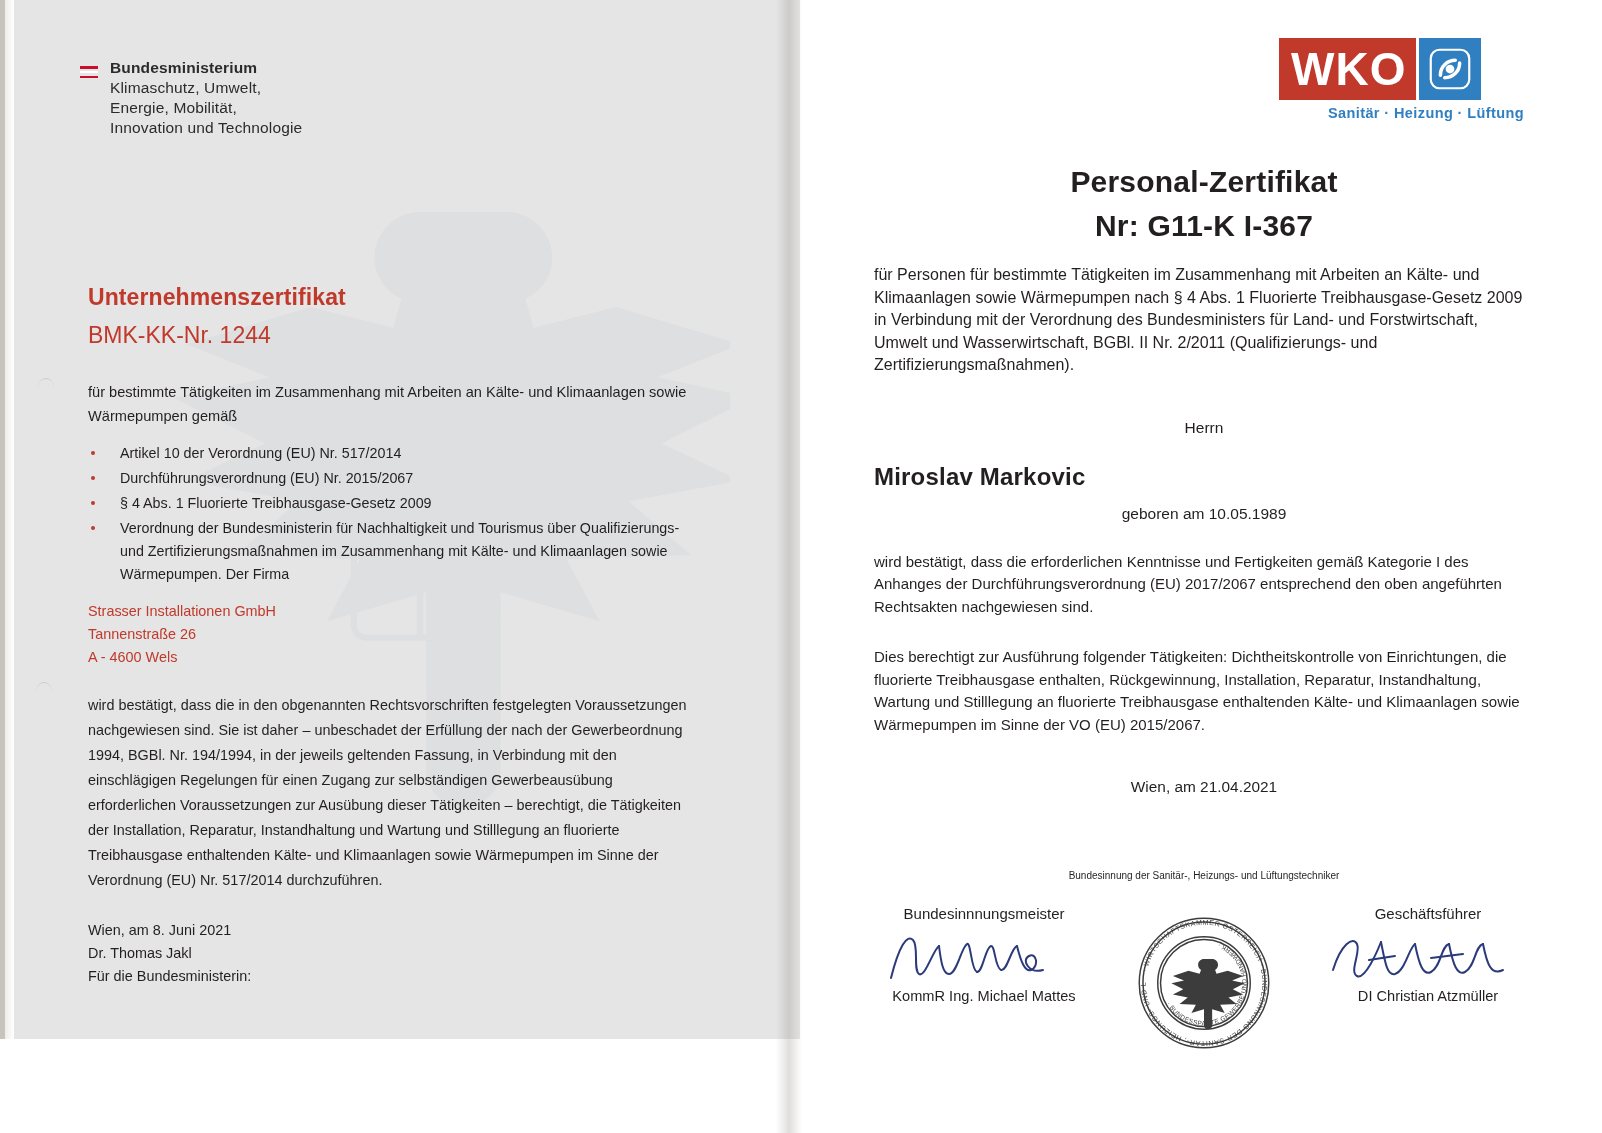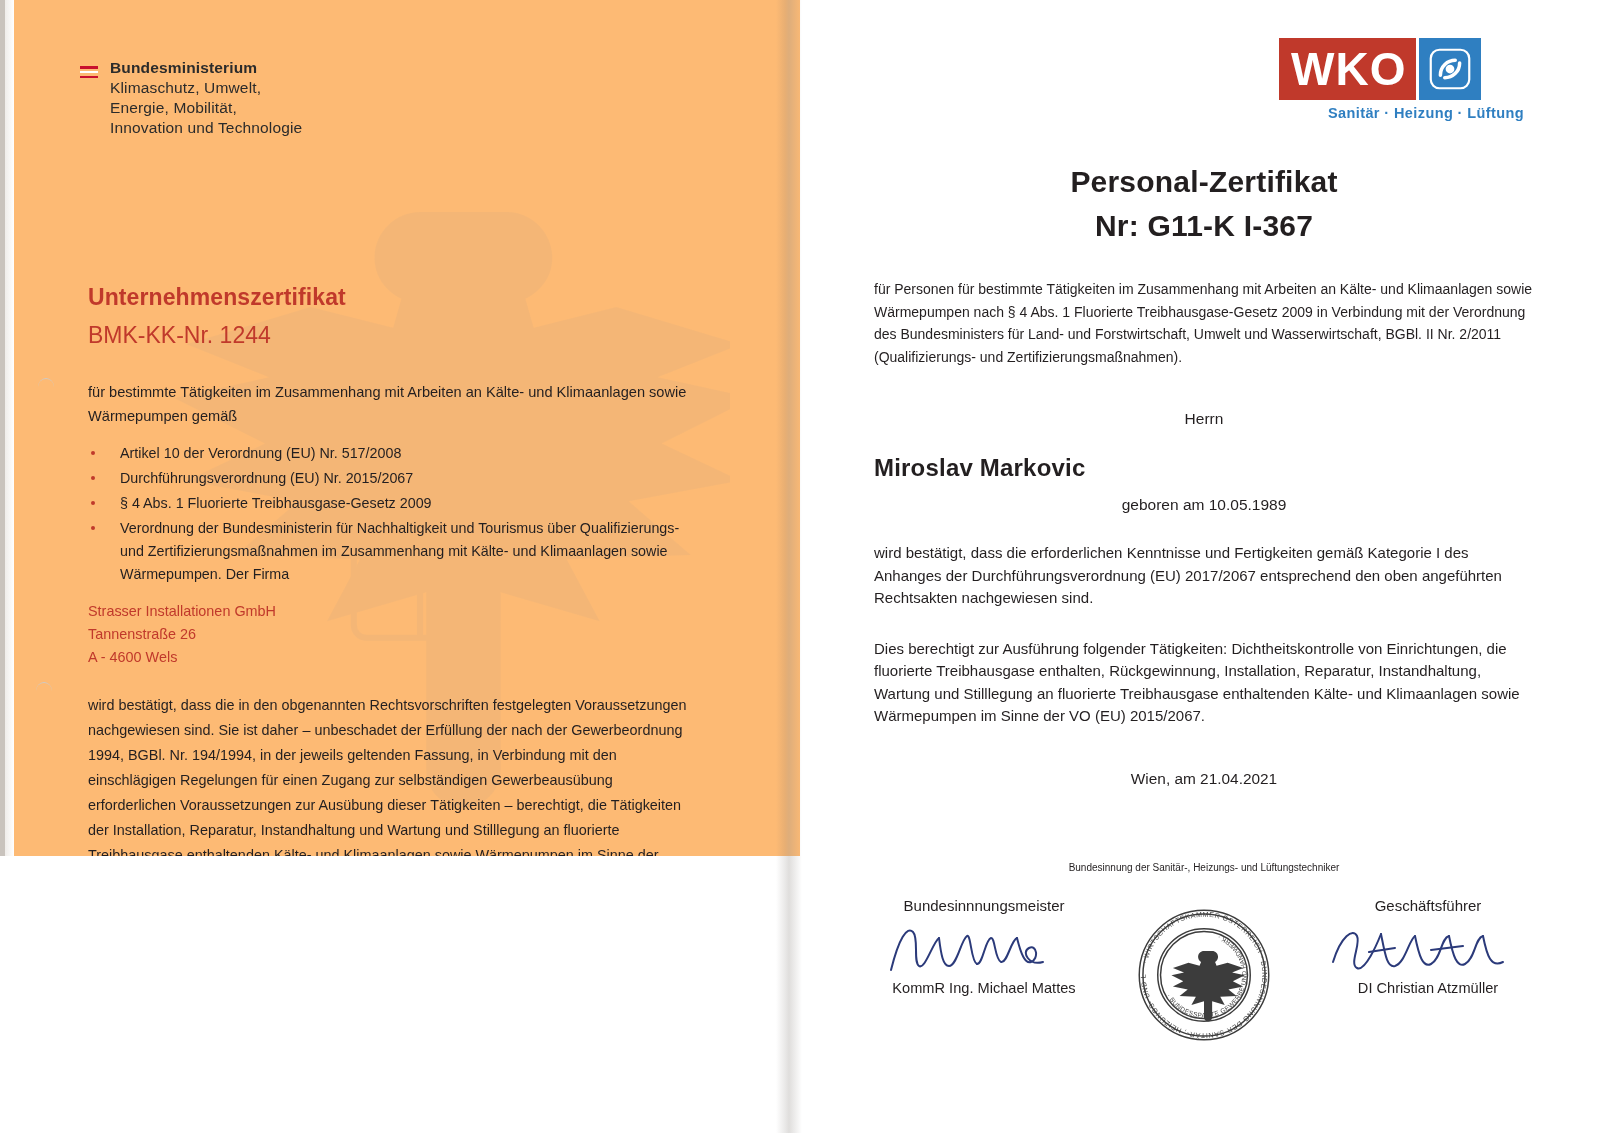--- a/index.html
+++ b/index.html
@@ -18,22 +18,22 @@
 
   
   .scan {
     position: absolute;
     inset: 0;
     display: flex;
   }
   .left-page {
     position: relative;
     width: 800px;
-    height: 856px;
-    background: #fdba74;
+    height: 1039px;
+    background: #e5e5e5;
     box-sizing: border-box;
     overflow: hidden;
   }
   .right-page {
     position: relative;
     width: 802px;
     height: 1133px;
     background: #ffffff;
     box-sizing: border-box;
     overflow: hidden;
@@ -216,22 +216,22 @@
   }
   .pz-title {
     text-align: center;
     font-weight: 700;
     font-size: 30px;
     line-height: 44px;
     margin: 0;
     letter-spacing: 0.2px;
   }
   .pz-intro {
-    margin-top: 30px;
-    font-size: 14px;
+    margin-top: 16px;
+    font-size: 16px;
     line-height: 22.5px;
   }
   .herr {
     text-align: center;
     font-size: 15.5px;
     margin-top: 42px;
   }
   .person-name {
     font-weight: 700;
     font-size: 24px;
@@ -339,21 +339,21 @@
       </div>
     </div>
 
     <div class="left-body">
       <h1 class="cert-title">Unternehmenszertifikat</h1>
       <div class="cert-number">BMK-KK-Nr. 1244</div>
 
       <p class="para">für bestimmte Tätigkeiten im Zusammenhang mit Arbeiten an Kälte- und Klimaanlagen sowie Wärmepumpen gemäß</p>
 
       <ul class="bullets">
-        <li>Artikel 10 der Verordnung (EU) Nr. 517/2008</li>
+        <li>Artikel 10 der Verordnung (EU) Nr. 517/2014</li>
         <li>Durchführungsverordnung (EU) Nr. 2015/2067</li>
         <li>§ 4 Abs. 1 Fluorierte Treibhausgase-Gesetz 2009</li>
         <li>Verordnung der Bundesministerin für Nachhaltigkeit und Tourismus über Qualifizierungs- und Zertifizierungsmaßnahmen im Zusammenhang mit Kälte- und Klimaanlagen sowie Wärmepumpen. Der Firma</li>
       </ul>
 
       <div class="firm">
         <div>Strasser Installationen GmbH</div>
         <div>Tannenstraße 26</div>
         <div>A - 4600 Wels</div>
       </div>

